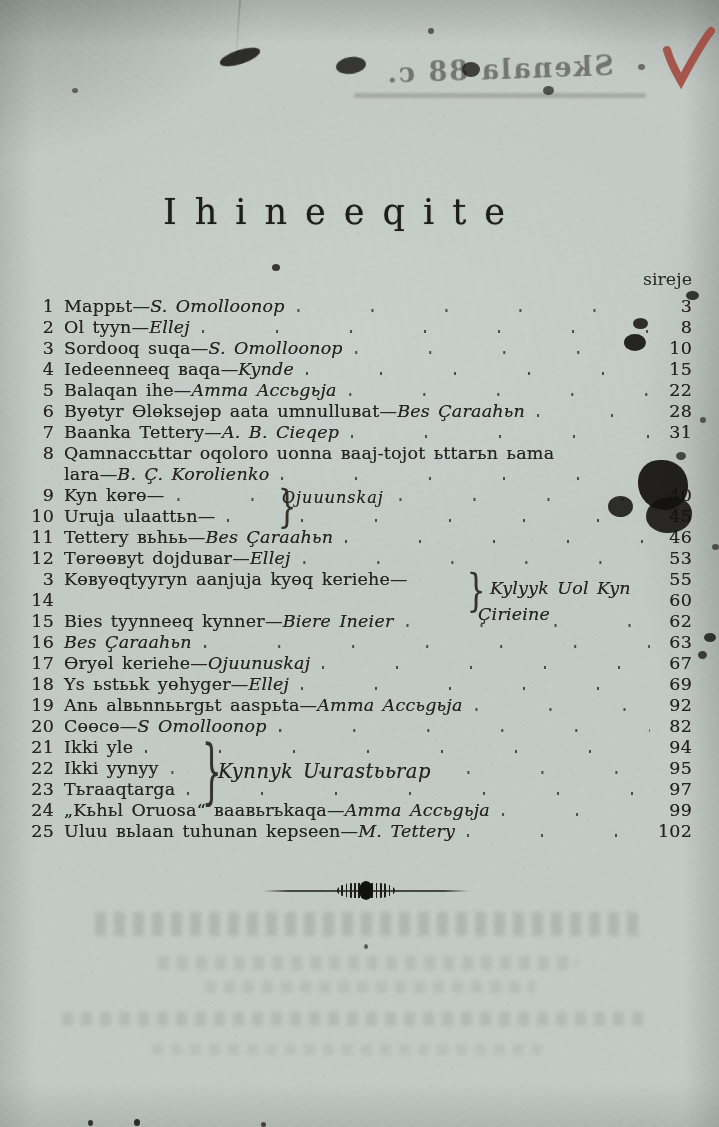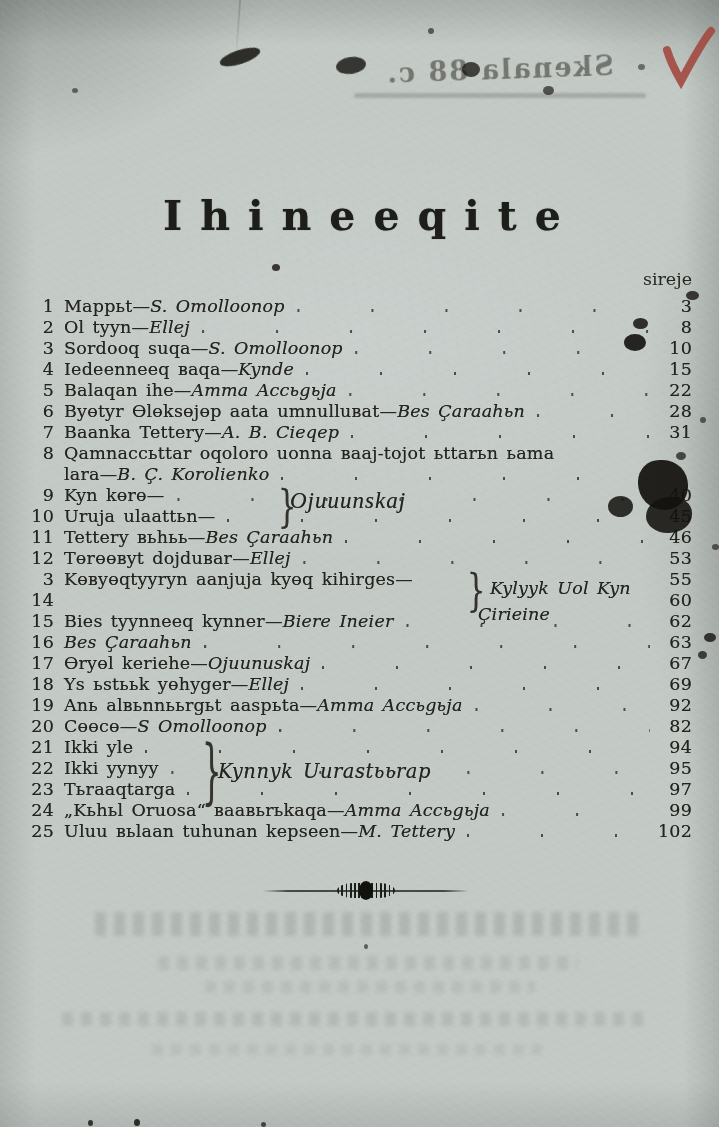--- a/index.html
+++ b/index.html
@@ -50,21 +50,21 @@
   }
   .gb1{left:95px;top:912px;width:545px;height:24px;opacity:.20;}
   .gb2{left:158px;top:956px;width:420px;height:14px;opacity:.14;}
   .gb3{left:205px;top:981px;width:330px;height:12px;opacity:.12;}
   .gb4{left:62px;top:1012px;width:585px;height:14px;opacity:.16;}
   .gb5{left:152px;top:1044px;width:390px;height:11px;opacity:.11;}
 
   
   .title{
     position:absolute;left:163px;top:192px;z-index:2;
-    font-size:41px;font-weight:700;letter-spacing:18px;color:#1d1e1a;
+    font-size:35px;font-weight:400;letter-spacing:18px;color:#1d1e1a;
     text-shadow:0 0 1px rgba(25,25,20,.55);white-space:nowrap;
   }
   .col-header{
     position:absolute;right:27px;top:269px;z-index:2;
     font-size:17.5px;color:#26261f;
   }
   .toc{
     position:absolute;left:30px;top:296px;width:662px;z-index:2;
     font-size:17.5px;color:#24241e;letter-spacing:.2px;word-spacing:2.5px;
     text-shadow:0 0 .6px rgba(30,30,25,.55);
@@ -88,21 +88,21 @@
     transform-origin:left top;line-height:1;
   }
   .brace::before{content:"}";}
   .brace-a{left:248px;top:188px;font-size:36px;transform:scale(.8,1.25);}
   .brace-b{left:437px;top:272px;font-size:36px;transform:scale(.8,1.25);}
   .brace-c{left:172px;top:440px;font-size:36px;transform:scale(.85,1.95);}
   .group-author{
     position:absolute;z-index:2;font-style:italic;color:#24241e;white-space:nowrap;
     text-shadow:0 0 .6px rgba(30,30,25,.5);
   }
-  .ga-0{left:260px;top:192px;font-size:23px;letter-spacing:1px;word-spacing:4px;font-family:Liberation Serif, serif;}
+  .ga-0{left:252px;top:192px;font-size:16px;letter-spacing:1px;word-spacing:4px;}
   .ga-1{left:188px;top:464px;font-size:19.5px;letter-spacing:.5px;word-spacing:3px;}
 
   
   .divider{position:absolute;left:263px;top:882px;width:206px;height:18px;z-index:2;}
   .divider .line{
     position:absolute;left:0;right:0;top:8px;height:1.5px;
     background:linear-gradient(to right, rgba(40,40,35,0), rgba(40,40,35,.8) 12%, rgba(40,40,35,.8) 88%, rgba(40,40,35,0));
   }
   .divider .comb{
     position:absolute;left:74px;top:1px;width:58px;height:15px;
@@ -223,21 +223,21 @@
   </div>
     <div class="row row-12">
     <span class="num">12</span>
     <span class="title-text">Tөrөөвyt dojduвar—</span>
     <span class="author">Ellej</span>
     <span class="leader"></span>
     <span class="page-num">53</span>
   </div>
     <div class="row row-13">
     <span class="num">3</span>
-    <span class="title-text">Kөвyөqtyyryn aanjuja kyөq kihirges—</span>
+    <span class="title-text">Kөвyөqtyyryn aanjuja kyөq keriehe—</span>
     <span class="author">Kylyyk Uol Kyn</span>
     <span class="leader"></span>
     <span class="page-num">55</span>
   </div>
     <div class="row row-14">
     <span class="num">14</span>
     <span class="author">Çirieine</span>
     <span class="leader"></span>
     <span class="page-num">60</span>
   </div>

